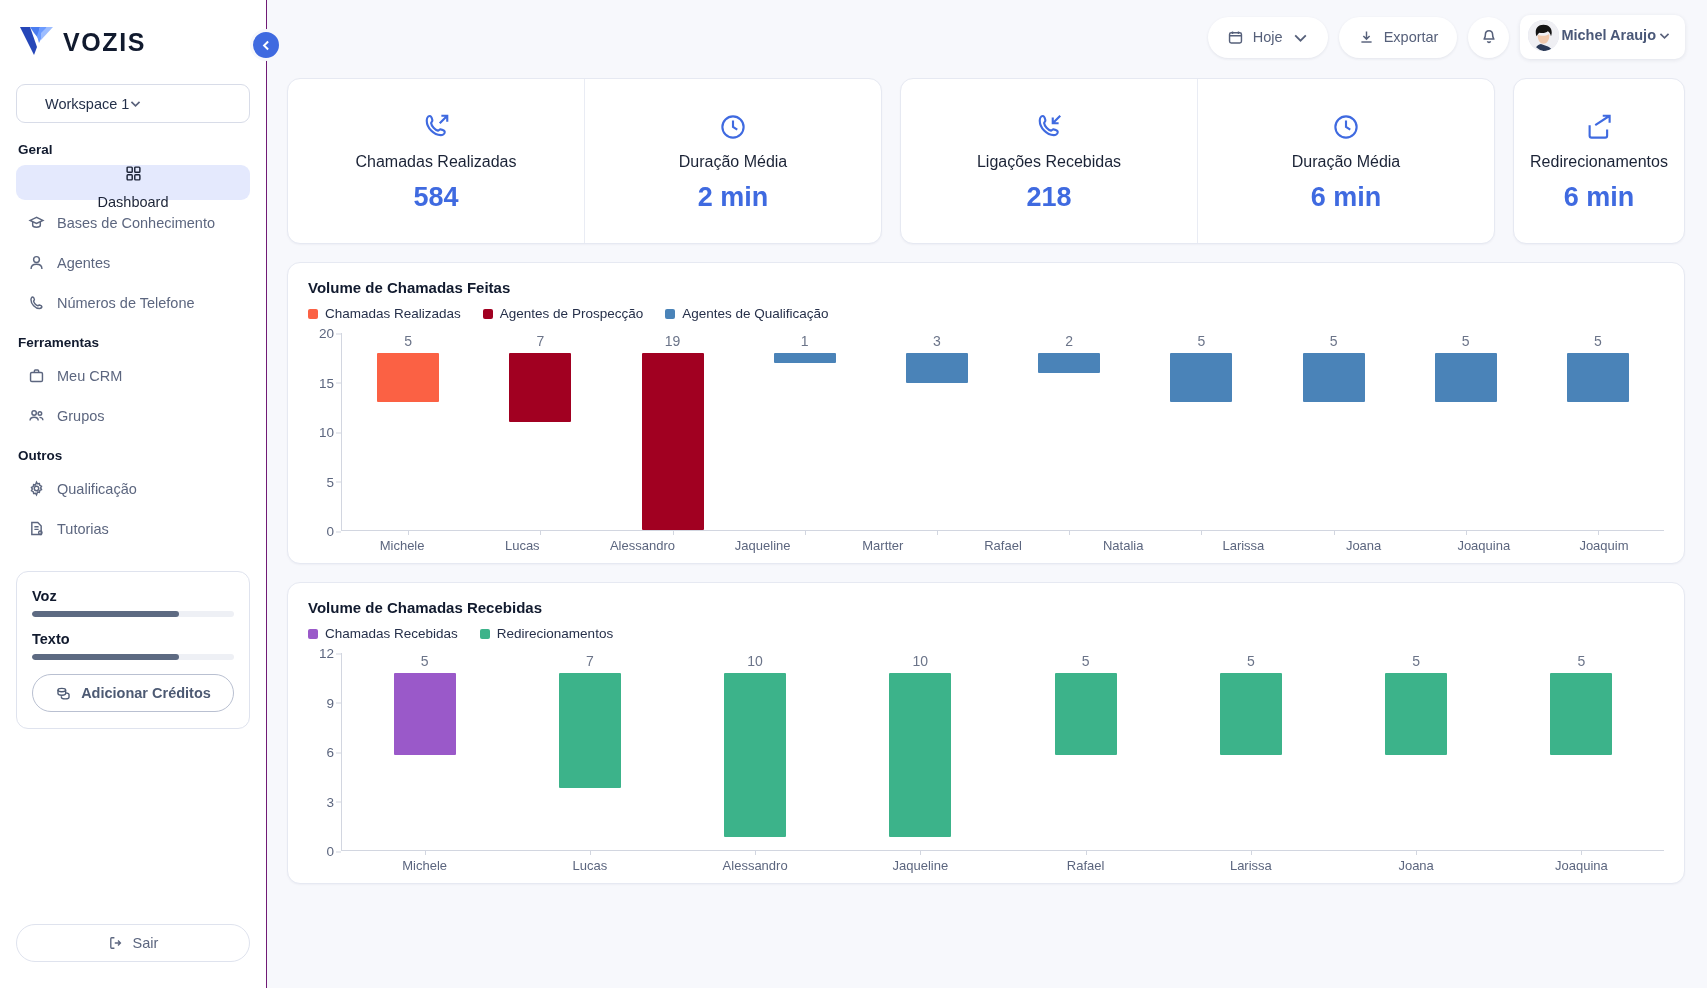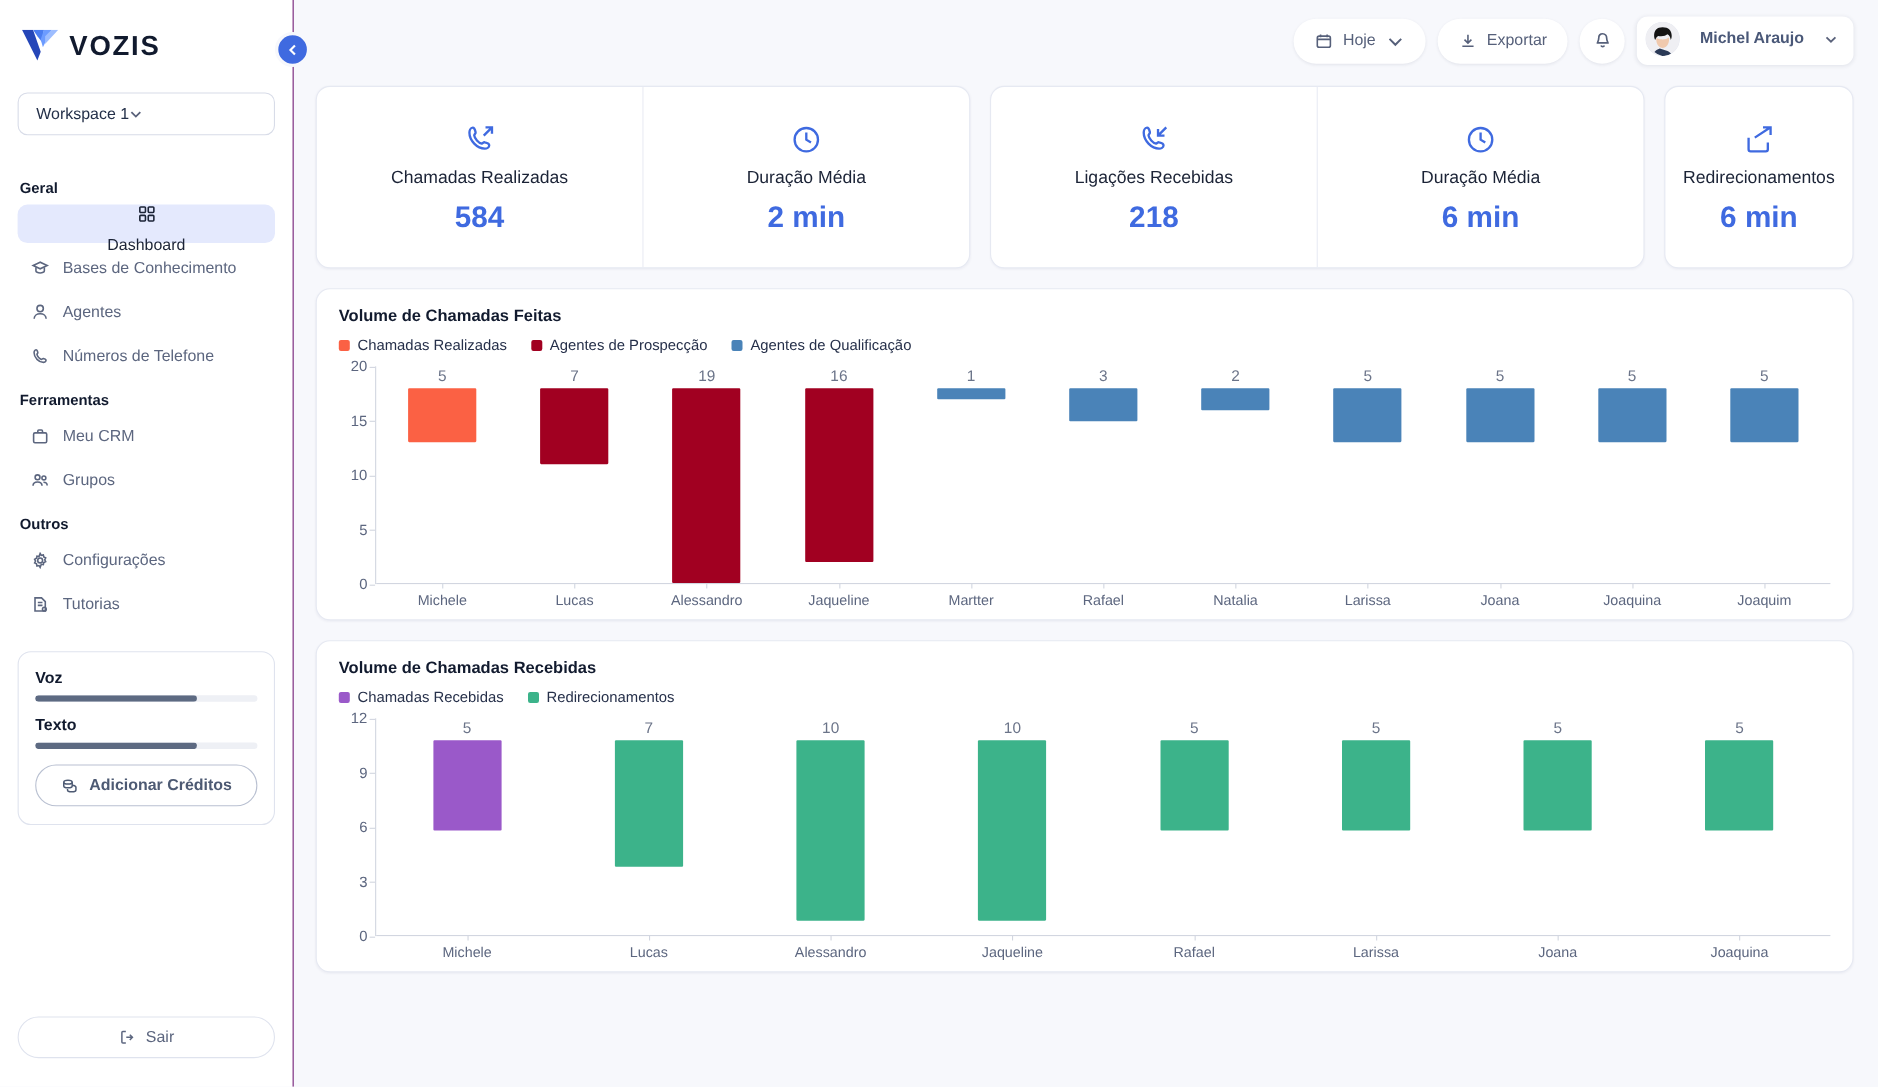--- a/index.html
+++ b/index.html
@@ -27,21 +27,21 @@
   }
   .brand { display: flex; align-items: center; gap: 9px; height: 84px; padding-left: 4px; }
   .brand-mark { width: 34px; height: 30px; display: block; }
   .brand-name {
     font-size: 25px; font-weight: 700; letter-spacing: 1.6px;
     color: #111a2e;
   }
   .ws-select {
     height: 39px; border: 1px solid #d8dce8; border-radius: 9px;
     display: flex; align-items: center; 
-    padding: 0 16px; cursor: pointer; background: #fff; margin-bottom: 30px;
+    padding: 0 28px; cursor: pointer; background: #fff; margin-bottom: 9px;
   }
   .ws-select span { font-size: 14.5px; color: #243049; }
   .chev { width: 13px; height: 13px; stroke: #59617a; stroke-width: 2; fill: none; }
   .nav-group-title {
     font-size: 13.5px; font-weight: 700; color: #111a2e;
     margin: 10px 0 8px 2px;
   }
   .nav-item {
     display: flex; align-items: center; gap: 12px;
     height: 35px; padding: 0 12px; border-radius: 9px;
@@ -91,21 +91,21 @@
   }
   .pill svg { width: 17px; height: 17px; stroke: #56607a; stroke-width: 1.7; fill: none; }
   .icon-pill {
     width: 41px; height: 41px; border-radius: 50%; background: #fff;
     display: flex; align-items: center; justify-content: center;
     box-shadow: 0 1px 3px rgba(25,35,70,.09); cursor: pointer;
   }
   .icon-pill svg { width: 18px; height: 18px; stroke: #56607a; stroke-width: 1.7; fill: none; }
   .user-pill {
     height: 44px; background: #fff; border-radius: 10px; display: flex; align-items: center;
-    gap: 18px; padding: 0 14px 4px 8px; box-shadow: 0 1px 4px rgba(25,35,70,.1); cursor: pointer;
+    gap: 2px; padding: 0 14px 4px 8px; box-shadow: 0 1px 4px rgba(25,35,70,.1); cursor: pointer;
   }
   .avatar {
     width: 31px; height: 31px; border-radius: 50%; overflow: hidden; flex: 0 0 31px;
     background: #dfe3ee; position: relative;
   }
   .user-name { font-size: 14.5px; font-weight: 700; color: #4a5878; }
 
   
   .kpi-row { display: flex; gap: 18px; margin-top: 4px; }
   .kpi-group {
@@ -240,21 +240,21 @@
         </svg>
       <span>Grupos</span>
     </div>
 
     <div class="nav-group-title">Outros</div>
     <div class="nav-item">
       <svg viewBox="0 0 20 20">
           <circle cx="10" cy="10" r="2.6"></circle>
           <path d="M10 2.6l1.2 1.9 2.2-.4.5 2.2 2 1-1 2 1 2-2 1-.5 2.2-2.2-.4L10 17.4 8.8 15.5l-2.2.4-.5-2.2-2-1 1-2-1-2 2-1 .5-2.2 2.2.4z"></path>
         </svg>
-      <span>Configurações</span>
+      <span>Qualificação</span>
     </div>
     <div class="nav-item">
       <svg viewBox="0 0 20 20">
           <path d="M4.5 3h7l4 4v10h-11z"></path>
           <path d="M7.5 8h5M7.5 11h5"></path>
           <circle cx="14.5" cy="15" r="2"></circle>
         </svg>
       <span>Tutorias</span>
     </div>
 
@@ -425,25 +425,20 @@
                 <div class="xtickmark"></div>
               </div>
               <div class="bar-slot">
                 <div class="bar-val">7</div>
                 <div class="bar" style="height: 35%; background: rgb(161, 0, 33);"></div>
                 <div class="xtickmark"></div>
               </div>
               <div class="bar-slot">
                 <div class="bar-val">19</div>
                 <div class="bar" style="height: 95%; background: rgb(161, 0, 33);"></div>
-                <div class="xtickmark"></div>
-              </div>
-              <div class="bar-slot">
-                <div class="bar-val">16</div>
-                <div class="bar" style="height: 80%; background: rgb(161, 0, 33);"></div>
                 <div class="xtickmark"></div>
               </div>
               <div class="bar-slot">
                 <div class="bar-val">1</div>
                 <div class="bar" style="height: 5%; background: rgb(74, 131, 184);"></div>
                 <div class="xtickmark"></div>
               </div>
               <div class="bar-slot">
                 <div class="bar-val">3</div>
                 <div class="bar" style="height: 15%; background: rgb(74, 131, 184);"></div>

